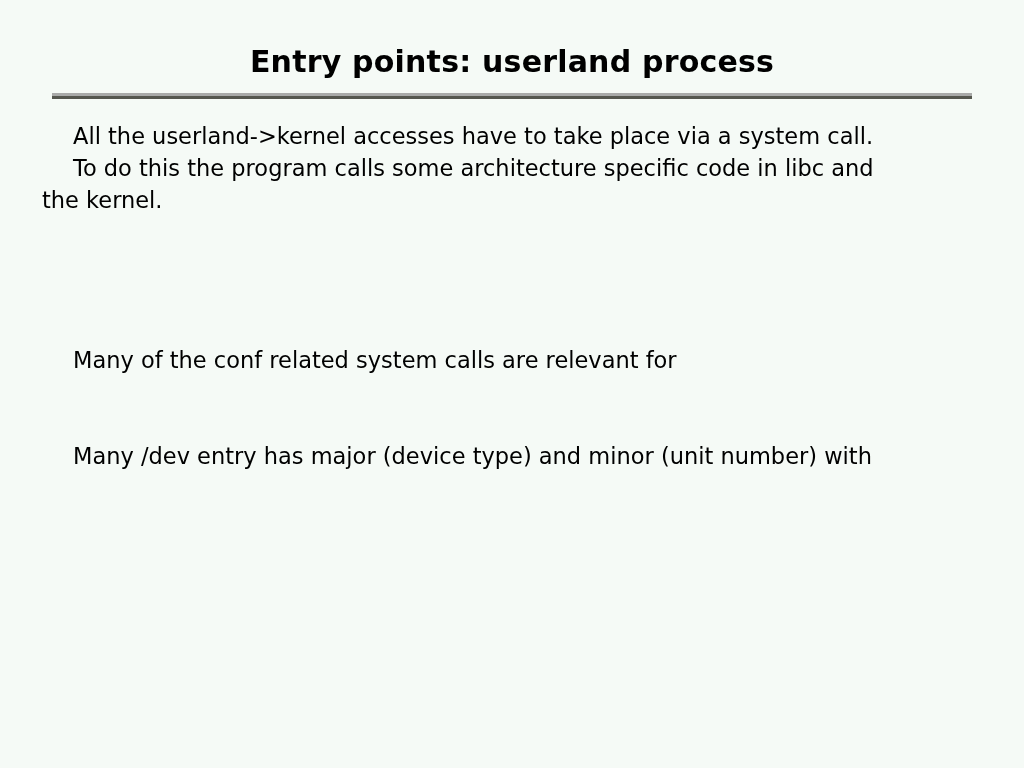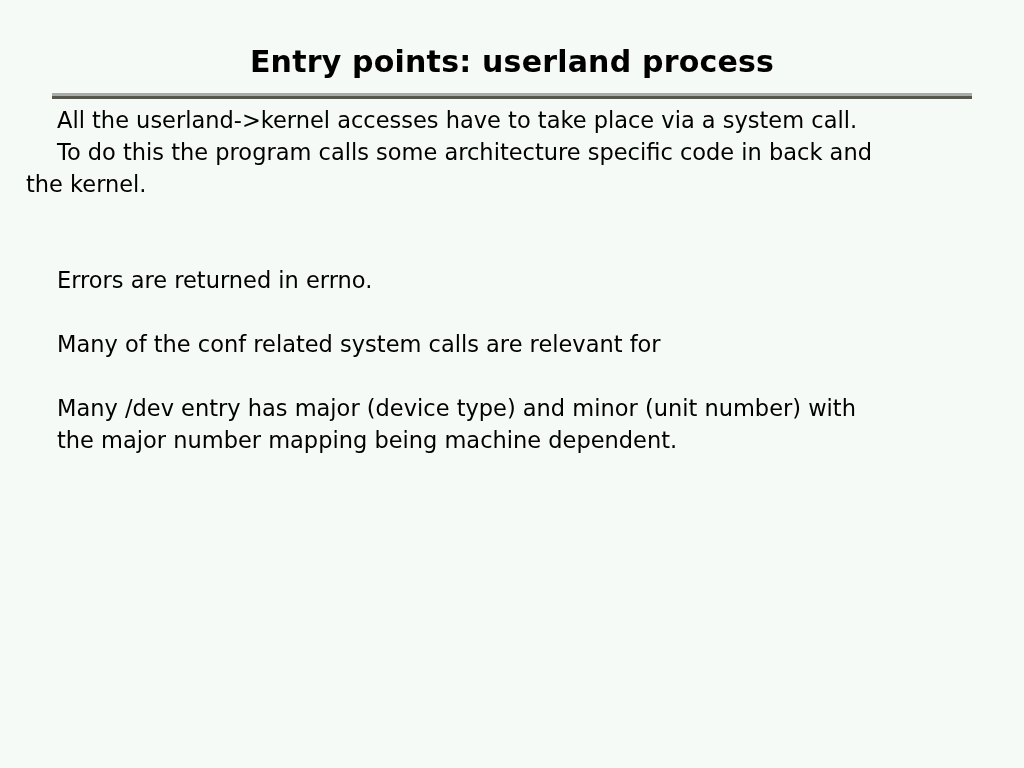--- a/index.html
+++ b/index.html
@@ -64,21 +64,21 @@
 
   
   .body-area {
     position: absolute;
     left: 0;
     top: 104px;
     width: 1024px;
   }
 
   .para {
-    margin: 0;
+    margin: 16px;
     padding: 0;
   }
 
   .line {
     font-family: "DejaVu Sans", sans-serif;
     font-size: 22.5px;
     line-height: 32px;
     color: #000000;
     white-space: pre;
     padding-left: 26px;
@@ -101,43 +101,39 @@
 
   <div class="title-rule">
     <div class="rule-top"></div>
     <div class="rule-bottom"></div>
   </div>
 
   <div class="body-area">
 
     <div class="para">
       <div class="line indent">All the userland-&gt;kernel accesses have to take place via a system call.</div>
-      <div class="line indent">To do this the program calls some architecture specific code in back and</div>
+      <div class="line indent">To do this the program calls some architecture specific code in libc and</div>
       <div class="line">the kernel.</div>
     </div>
 
     <div class="spacer"></div>
 
 
     <div class="spacer"></div>
 
-    <div class="para">
-      <div class="line indent">Errors are returned in errno.</div>
-    </div>
 
     <div class="spacer"></div>
 
     <div class="para">
       <div class="line indent">Many of the conf related system calls are relevant for</div>
     </div>
 
     <div class="spacer"></div>
 
     <div class="para">
       <div class="line indent">Many /dev entry has major (device type) and minor (unit number) with</div>
-      <div class="line indent">the major number mapping being machine dependent.</div>
     </div>
 
     <div class="spacer"></div>
 
 
   </div>
 </div>
 
 </body></html>

